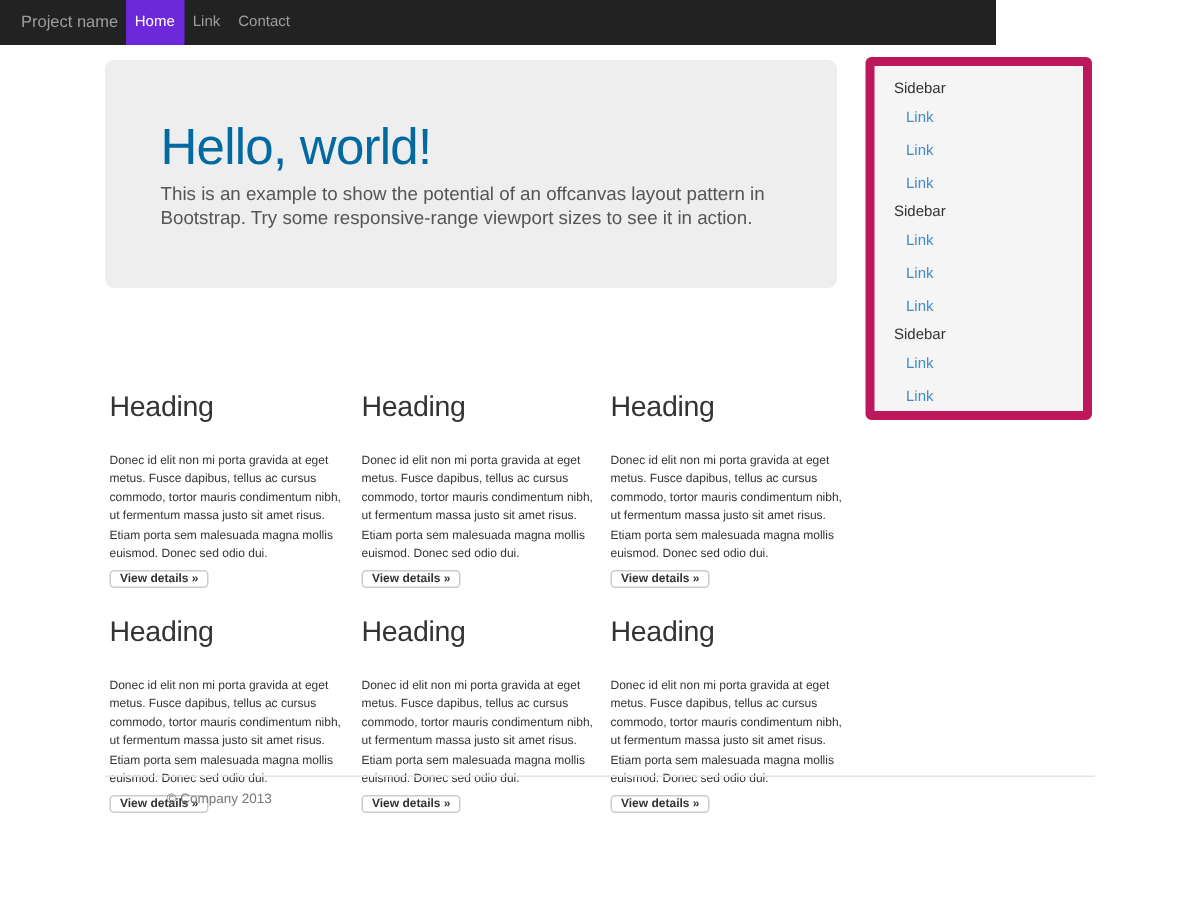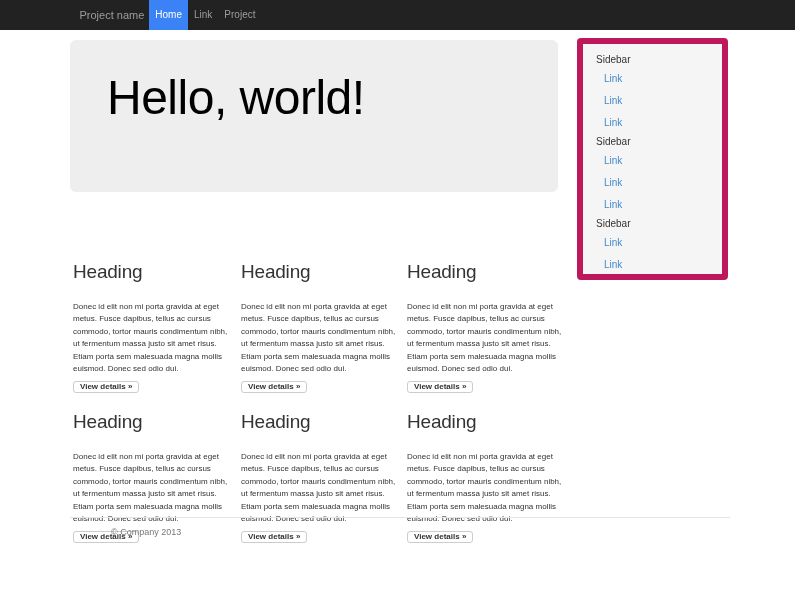--- a/index.html
+++ b/index.html
@@ -7,52 +7,52 @@
   body {
     position: relative;
     background: #ffffff;
     font-family: "Liberation Sans", sans-serif;
     color: #333333;
   }
 
   
   .navbar {
     position: absolute; top: 0; left: 0;
-    width: 795px; height: 30px;
+    width: 664px; height: 30px;
     background: #222222;
   }
   .navbar-inner {
     width: 660px; margin: 0 auto;
     display: flex; align-items: stretch; height: 30px;
   }
   .brand {
     display: block; padding: 0 5px 0 12px;
     line-height: 30px; font-size: 11px;
     color: #9d9d9d; text-decoration: none; cursor: pointer;
     white-space: nowrap;
   }
   .nav { display: flex; }
   .nav-link {
     display: block; padding: 0 6px;
     line-height: 30px; font-size: 10px;
     color: #9d9d9d; text-decoration: none; cursor: pointer;
     white-space: nowrap;
   }
-  .nav-link.active { background: #3b82f6; color: #ffffff; }
+  .nav-link.active { background: #6d28d9; color: #ffffff; }
 
   
   .jumbotron {
     position: absolute; left: 70px; top: 40px;
     width: 488px; height: 152px;
     background: #eeeeee; border-radius: 6px;
     padding: 38px 37px 0 37px;
   }
   .jumbotron h1 {
-    font-size: 48px; line-height: 40px; font-weight: 500;
-    letter-spacing: -0.5px; color: #000000;
+    font-size: 34px; line-height: 40px; font-weight: 500;
+    letter-spacing: -0.5px; color: #0369a1;
   }
   .jumbotron p {
     margin-top: 3px; max-width: 420px;
     font-size: 12.5px; line-height: 16px; color: #555555;
   }
 
   
   .sidebar {
     position: absolute; left: 577px; top: 38px;
     width: 151px; height: 242px;
@@ -107,27 +107,28 @@
 </style>
 </head>
 <body>
 
 <nav class="navbar">
   <div class="navbar-inner">
     <a class="brand">Project name</a>
     <div class="nav">
       <a class="nav-link active">Home</a>
       <a class="nav-link">Link</a>
-      <a class="nav-link">Project</a>
+      <a class="nav-link">Contact</a>
     </div>
   </div>
 </nav>
 
 <section class="jumbotron">
   <h1>Hello, world!</h1>
+  <p>This is an example to show the potential of an offcanvas layout pattern in Bootstrap. Try some responsive-range viewport sizes to see it in action.</p>
 </section>
 
 <aside class="sidebar">
   <div class="sb-group">
     <div class="sb-heading">Sidebar</div>
     <a class="sb-link">Link</a>
     <a class="sb-link">Link</a>
     <a class="sb-link">Link</a>
   </div>
   <div class="sb-group">

